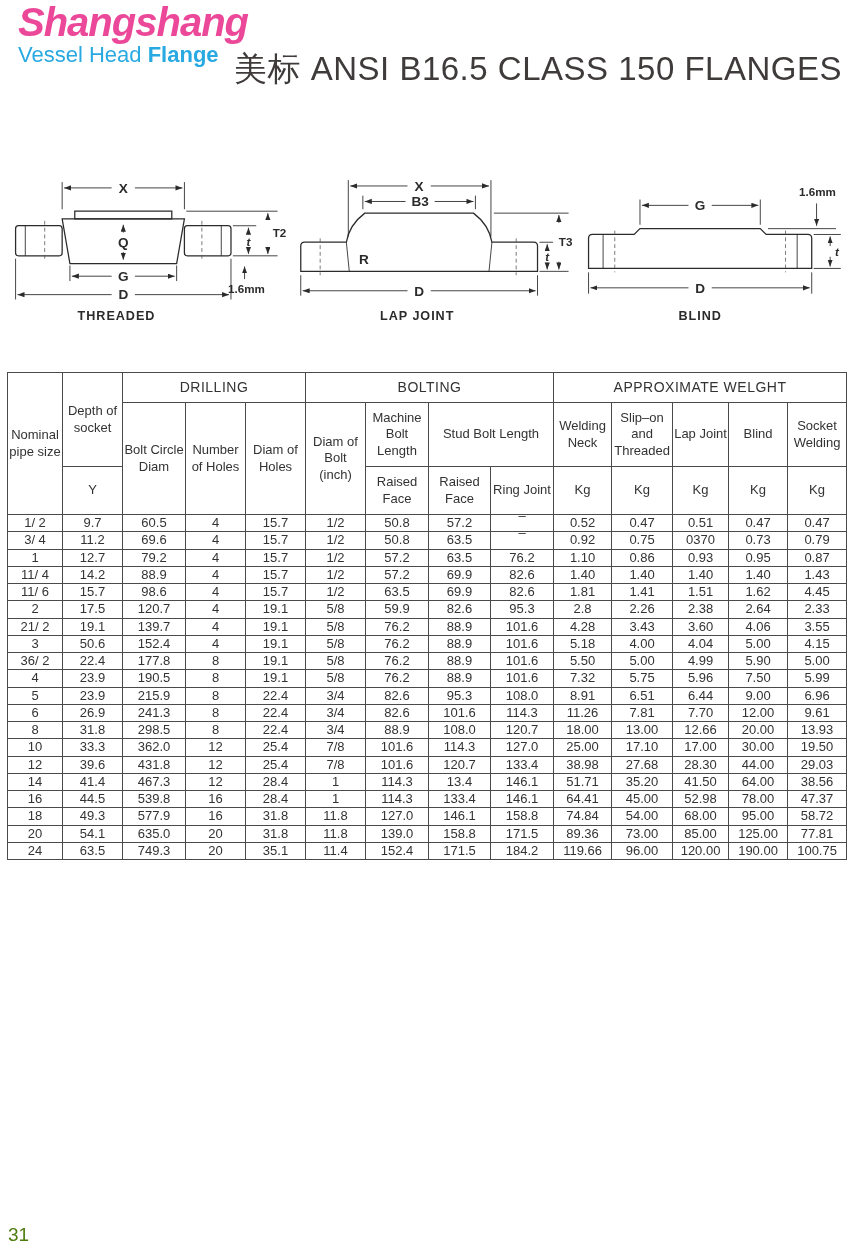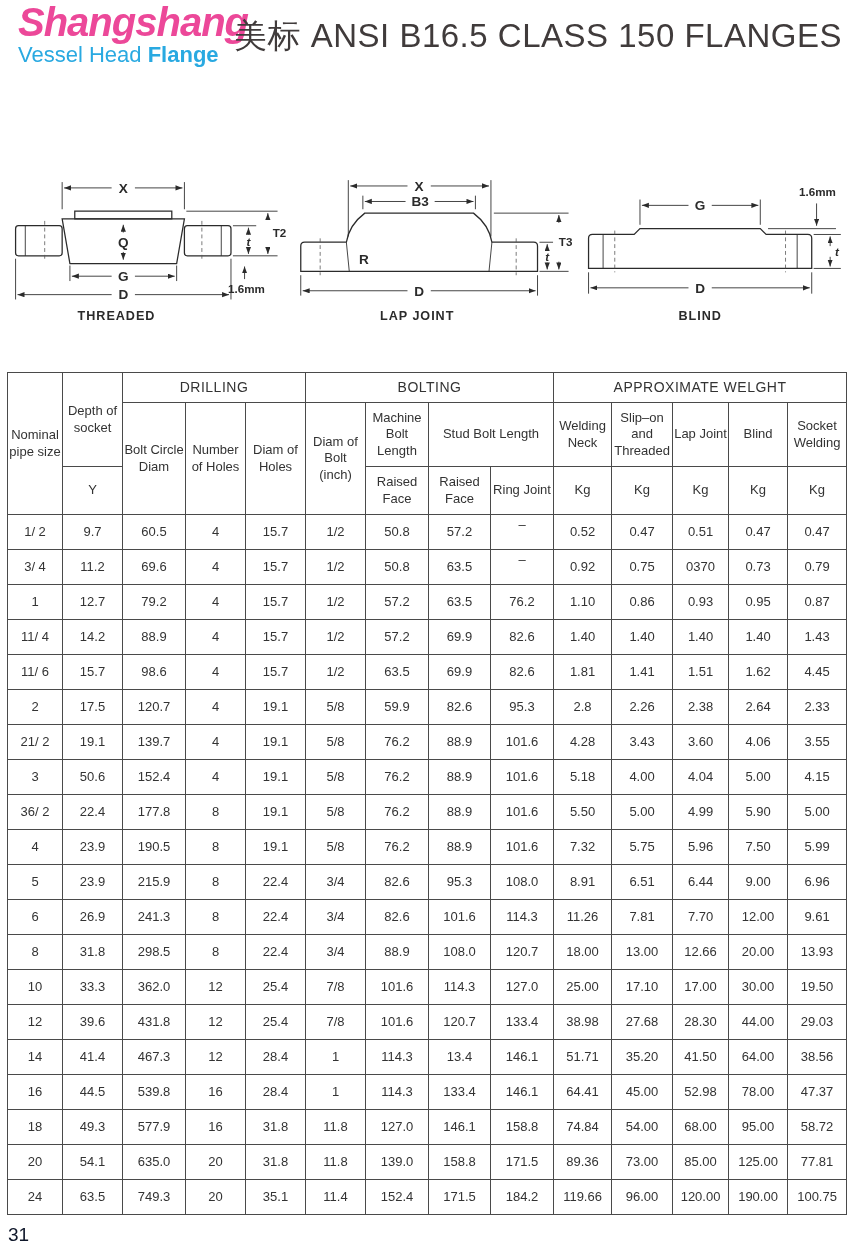--- a/index.html
+++ b/index.html
@@ -11,21 +11,21 @@
   }
   
   .top { display:flex; align-items:flex-start; padding:2px 10px 0 18px; height:92px; }
   .logo { width:215px; flex:0 0 auto; line-height:1; }
   .logo-main {
     font-size:40px; font-weight:bold; font-style:italic;
     color:#ec4899; letter-spacing:-1px;
   }
   .logo-sub { font-size:22px; color:#29a9e1; margin-top:2px; letter-spacing:0; }
   .page-title {
-    flex:1; text-align:center; margin-top:12px;
+    flex:1; text-align:center; margin-top:45px;
     font-size:33px; color:#403b3b; letter-spacing:0.5px; white-space:nowrap;
   }
   
   .drawings { display:flex; justify-content:space-between; margin-top:72px; padding:0 2px; height:172px; }
   .drawings svg { display:block; }
   .dim-label { font-size:14px; font-weight:bold; fill:#2b2b2b; }
   .dim-small { font-size:12px; font-weight:bold; fill:#2b2b2b; }
   .caption { font-size:13px; font-weight:bold; fill:#2b2b2b; letter-spacing:1px; }
   .outline { fill:none; stroke:#2b2b2b; stroke-width:1.3; }
   .thin { fill:none; stroke:#2b2b2b; stroke-width:0.9; }
@@ -37,24 +37,24 @@
   }
   .spec-table th, .spec-table td {
     border:1px solid #4a4a4a; text-align:center; vertical-align:middle;
     font-weight:normal; font-size:13px; padding:0 1px; line-height:1.25;
   }
   .spec-table thead th { font-size:13px; }
   .spec-table .group-th { font-size:14px; letter-spacing:0.5px; }
   .row-h1 th { height:30px; }
   .row-h2 th { height:64px; }
   .row-h3 th { height:48px; }
-  .spec-table tbody tr { height:35px; }
+  .spec-table tbody tr { height:17px; }
   .raised-dash { position:relative; top:-7px; display:inline-block; }
   
-  .page-number { position:absolute; left:8px; bottom:6px; font-size:19px; color:#0f172a; }
+  .page-number { position:absolute; left:8px; bottom:6px; font-size:19px; color:#4d7c0f; }
 </style>
 </head>
 <body>
 
 <div class="top">
   <div class="logo">
     <div class="logo-main">Shangshang</div>
     <div class="logo-sub"><span>Vessel Head</span> <b>Flange</b></div>
   </div>
   <div class="page-title">美标 ANSI B16.5 CLASS 150 FLANGES</div>

